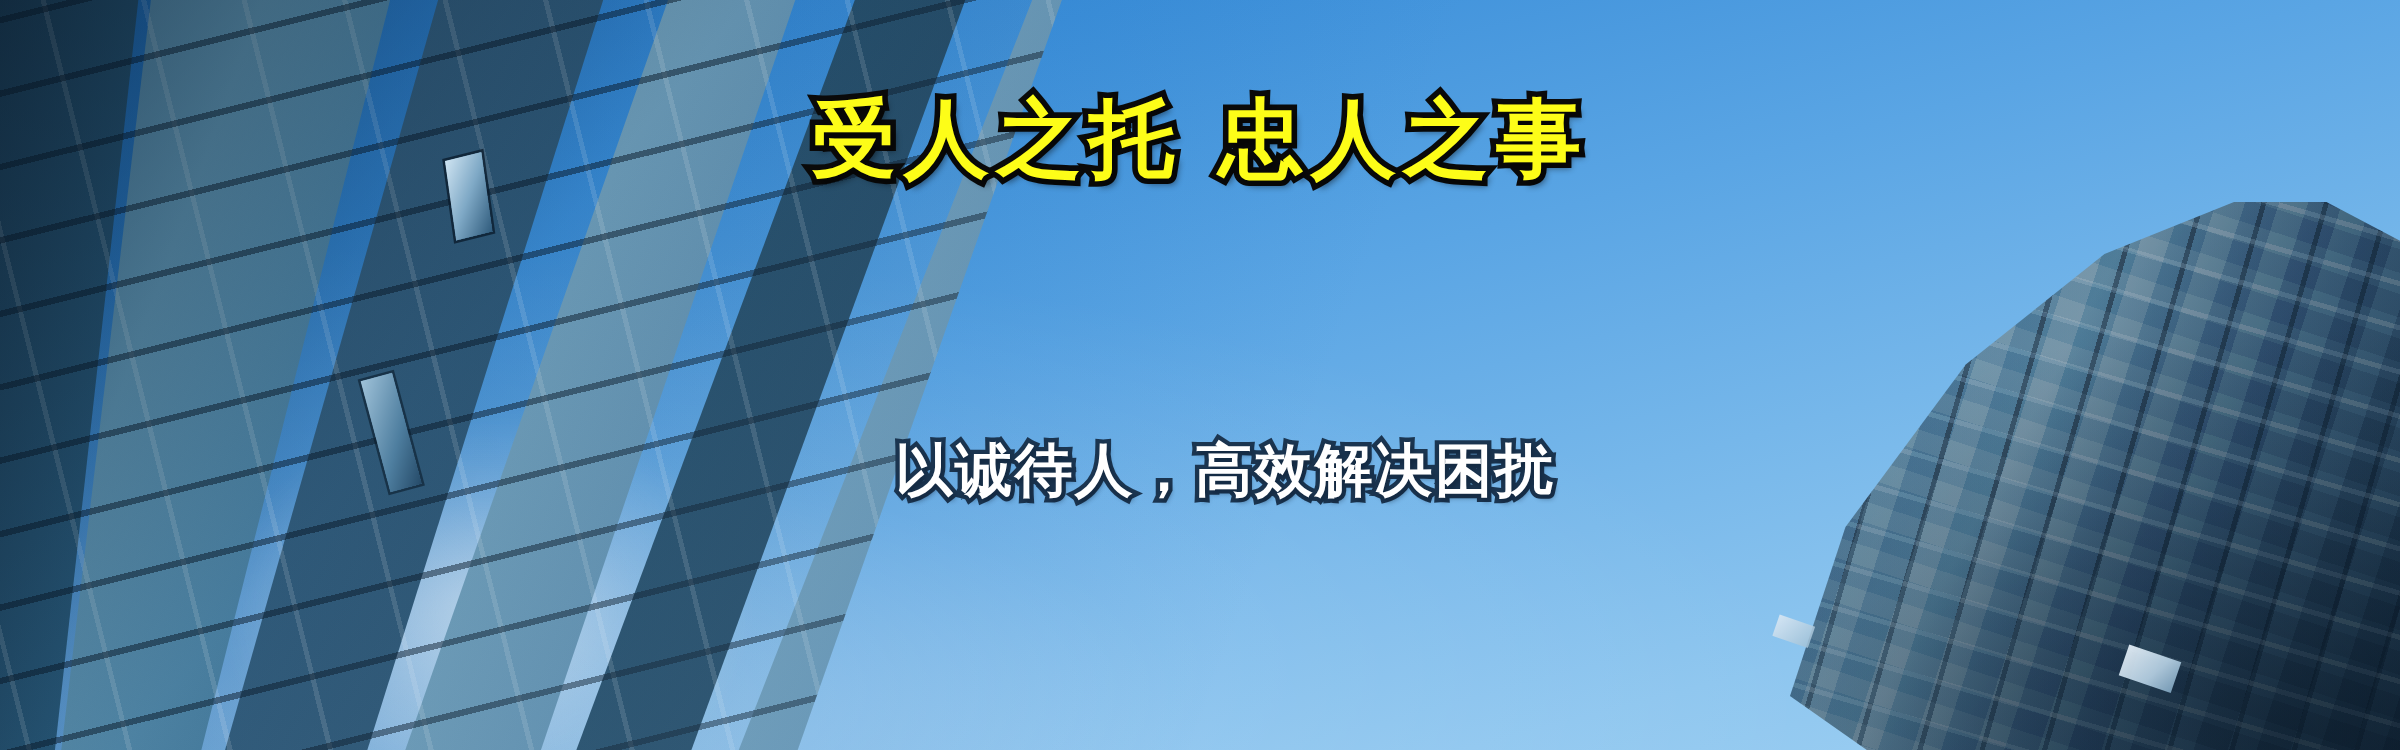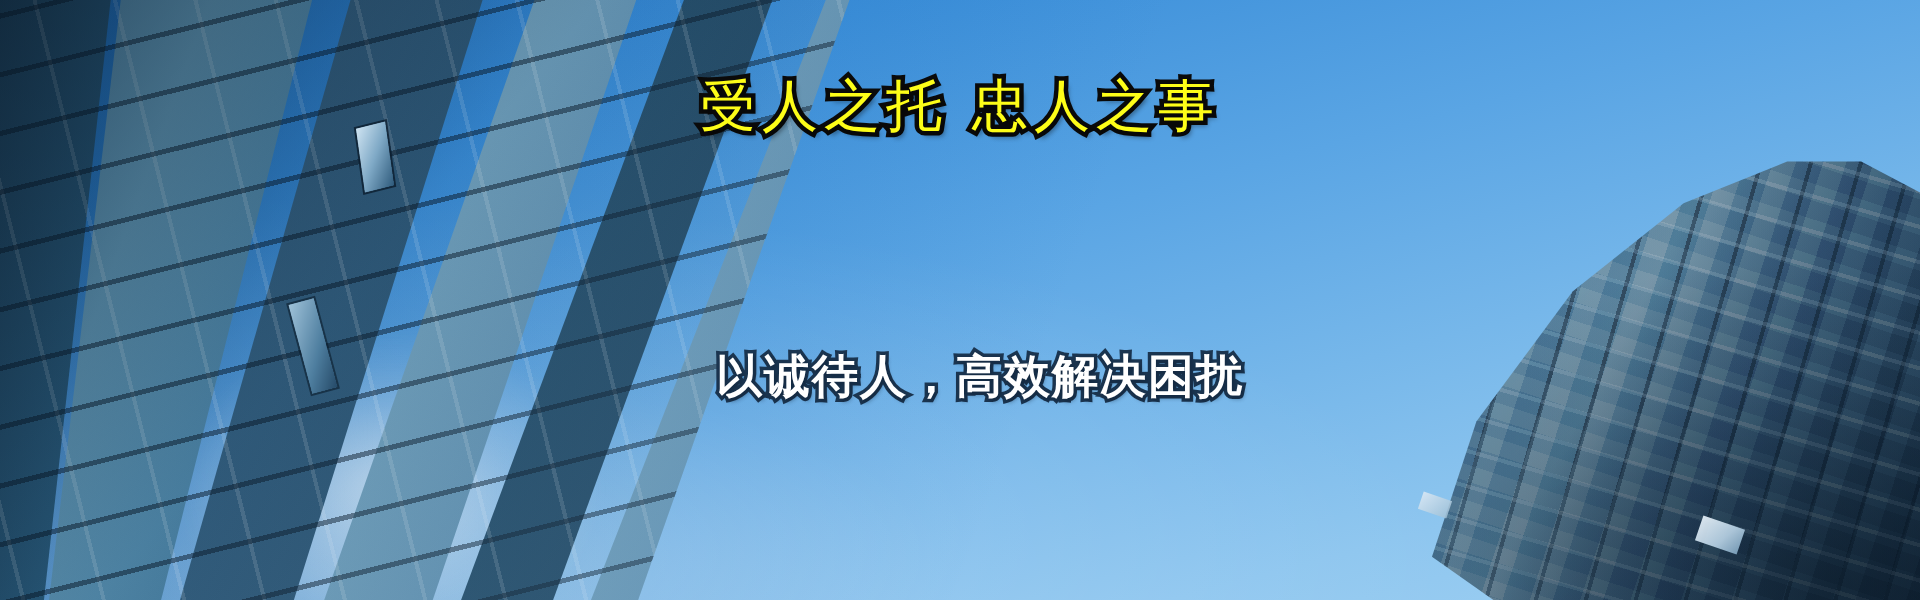--- a/index.html
+++ b/index.html
@@ -202,22 +202,22 @@
   .headline, .services, .subtitle {
     position: absolute;
     width: 100%;
     text-align: center;
     white-space: nowrap;
     line-height: 1;
   }
 
   .headline {
     top: 78px;
-    font-size: 56px;
-    font-weight: 400;
+    font-size: 68px;
+    font-weight: 700;
     letter-spacing: 6px;
     color: #fdfd18;
     -webkit-text-stroke: 9px #0a0a0a;
     paint-order: stroke fill;
     text-shadow: 4px 5px 5px rgba(0,0,0,0.45);
   }
 
   .services {
     top: 232px;
     font-size: 60px;

